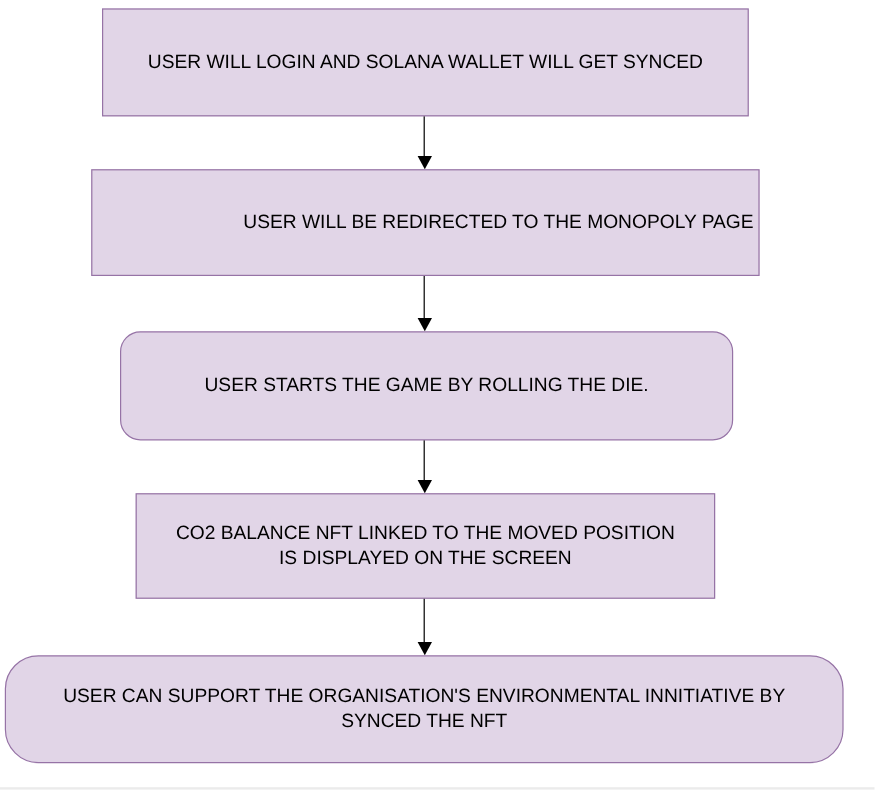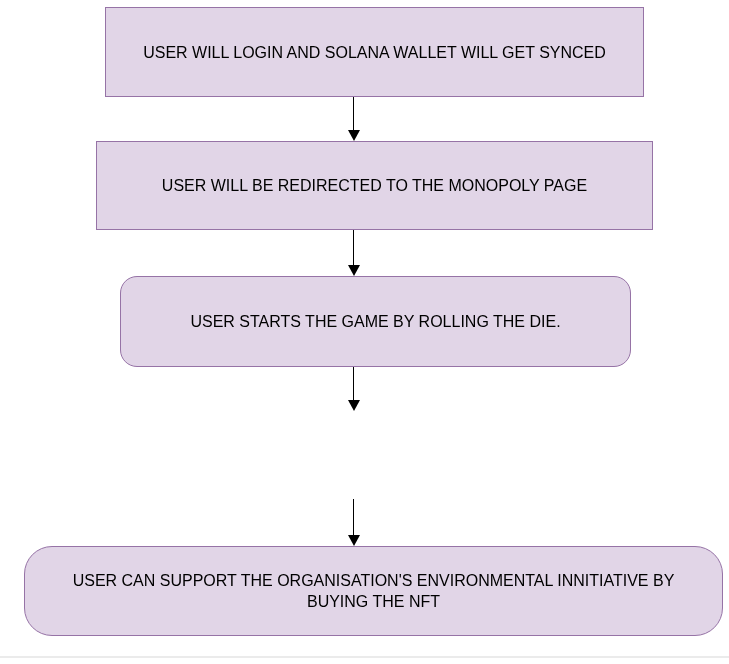--- a/index.html
+++ b/index.html
@@ -22,28 +22,27 @@
     border: 1px solid var(--node-border, #9673a6);
     display: flex;
     flex-direction: column;
     align-items: center;
     justify-content: center;
     text-align: center;
     font-size: 16px;
     line-height: 21px;
     color: #000000;
     padding: 0 4px;
-    margin-left: 20px;
   }
   .node .line {
     display: block;
     white-space: nowrap;
   }
   #node-1 { left: 85px;  top: 7px;   width: 539px; height: 90px; }
-  #node-2 { left: 76px;  top: 141px; width: 557px; height: 89px; }
+  #node-2 { left: 76px;  top: 141px; width: 557px; height: 89px; align-items: flex-end; }
   #node-3 { left: 100px; top: 276px; width: 511px; height: 91px; border-radius: 17px; }
   #node-4 { left: 113px; top: 411px; width: 483px; height: 88px; }
   #node-5 { left: 4px;   top: 546px; width: 699px; height: 90px; border-radius: 28px; }
 
   .connector {
     position: absolute;
     left: 347px;
     width: 13px;
     display: flex;
     flex-direction: column;
@@ -100,26 +99,30 @@
 
   <div class="node" id="node-3">
     <span class="line">USER STARTS THE GAME BY ROLLING THE DIE.</span>
   </div>
 
   <div class="connector" id="connector-3">
     <div class="shaft"></div>
     <div class="head"></div>
   </div>
 
+  <div class="node" id="node-4">
+    <span class="line">CO2 BALANCE NFT LINKED TO THE MOVED POSITION</span>
+    <span class="line">IS DISPLAYED ON THE SCREEN</span>
+  </div>
 
   <div class="connector" id="connector-4">
     <div class="shaft"></div>
     <div class="head"></div>
   </div>
 
   <div class="node" id="node-5">
     <span class="line">USER CAN SUPPORT THE ORGANISATION'S ENVIRONMENTAL INNITIATIVE BY</span>
-    <span class="line">BUYING THE NFT</span>
+    <span class="line">SYNCED THE NFT</span>
   </div>
 
   <div id="footer-divider"></div>
 
 </div>
 
 </body></html>

